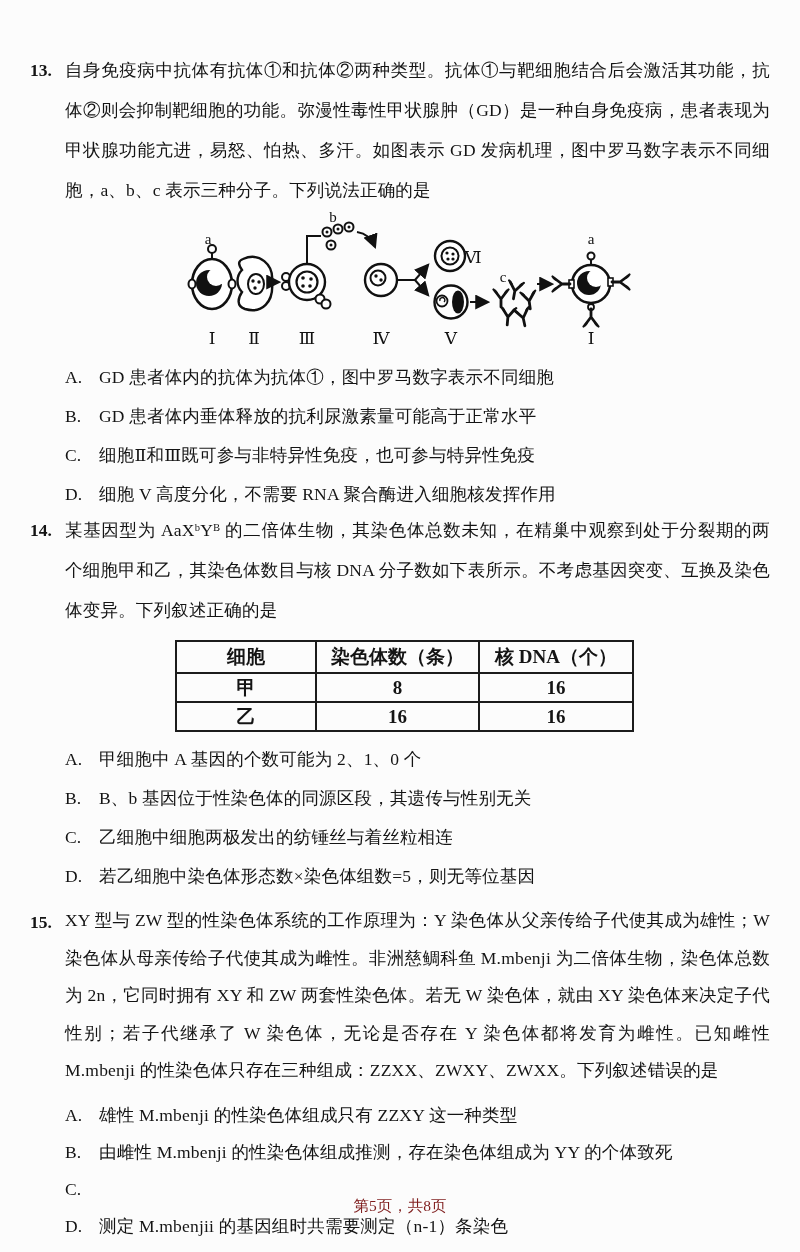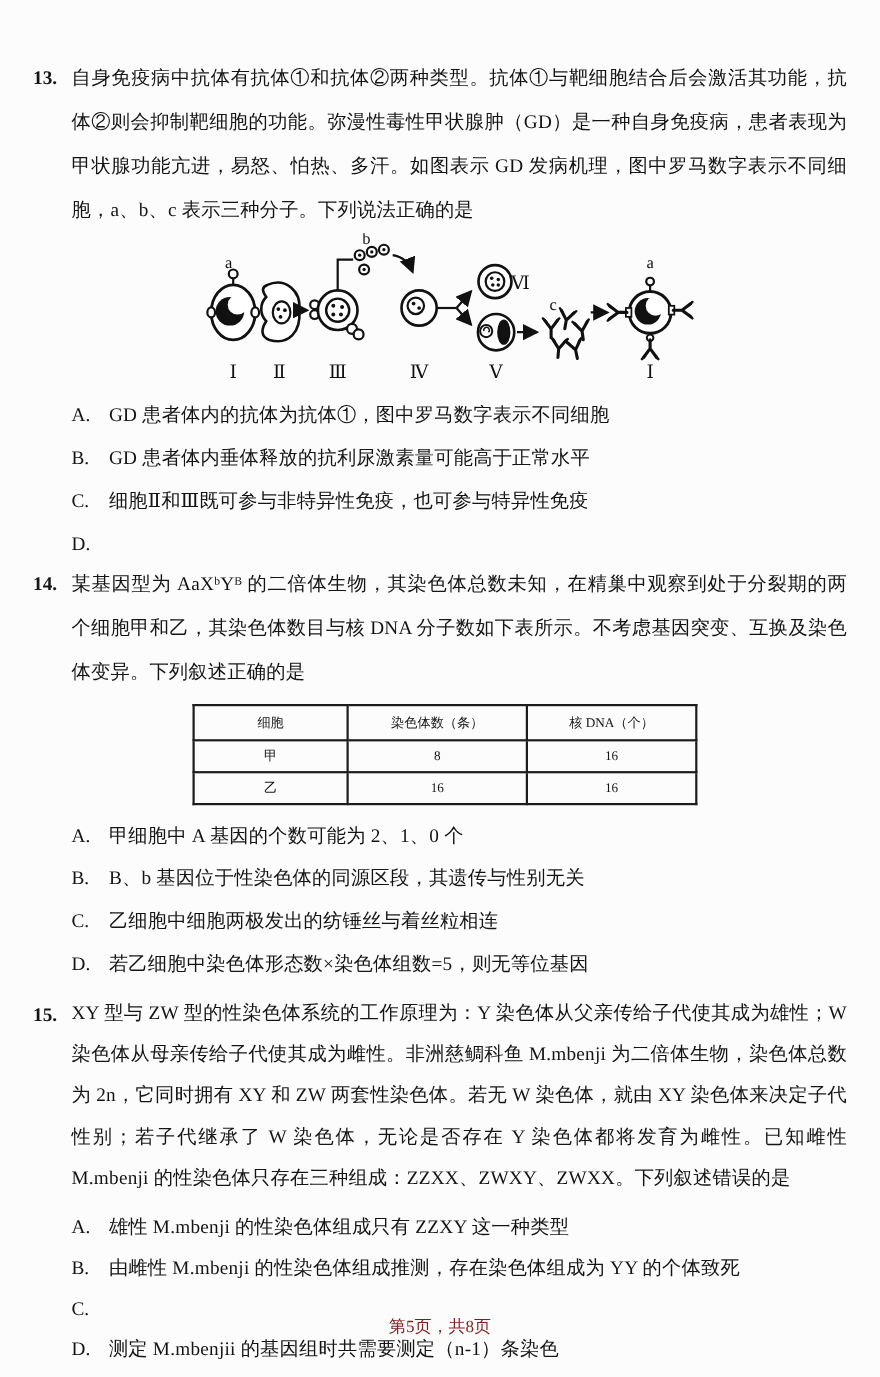--- a/index.html
+++ b/index.html
@@ -30,22 +30,22 @@
   .q14 { margin-top: 4px; }
   .q15 { margin-top: 14px; }
   .q15 .opt { margin-top: 13px; }
   table.datatable {
     border-collapse: collapse;
     margin: 10px 0 2px 110px;
     table-layout: fixed;
   }
   table.datatable th, table.datatable td {
     border: 2px solid #1c1c1c;
-    font-weight: 400;
-    font-size: 12px;
+    font-weight: 700;
+    font-size: 19px;
     text-align: center;
     padding: 0;
   }
   table.datatable th { height: 30px; }
   table.datatable td { height: 27px; }
   .col-cell  { width: 140px; }
   .col-chrom { width: 163px; }
   .col-dna   { width: 154px; }
   .footer {
     position: absolute; left: 0; right: 0; top: 1196px;
@@ -178,20 +178,21 @@
       <div class="opt">
         <span class="opt-label">B.</span>
         <span class="opt-text">GD 患者体内垂体释放的抗利尿激素量可能高于正常水平</span>
       </div>
       <div class="opt">
         <span class="opt-label">C.</span>
         <span class="opt-text">细胞Ⅱ和Ⅲ既可参与非特异性免疫，也可参与特异性免疫</span>
       </div>
       <div class="opt">
         <span class="opt-label">D.</span>
+        <span class="opt-text">细胞 V 高度分化，不需要 RNA 聚合酶进入细胞核发挥作用</span>
       </div>
     </div>
   </section>
 
   <section class="question q14">
     <span class="qnum">14.</span>
     <p class="stem">某基因型为 AaXᵇYᴮ 的二倍体生物，其染色体总数未知，在精巢中观察到处于分裂期的两个细胞甲和乙，其染色体数目与核 DNA 分子数如下表所示。不考虑基因突变、互换及染色体变异。下列叙述正确的是</p>
 
     <table class="datatable">
       <colgroup>

